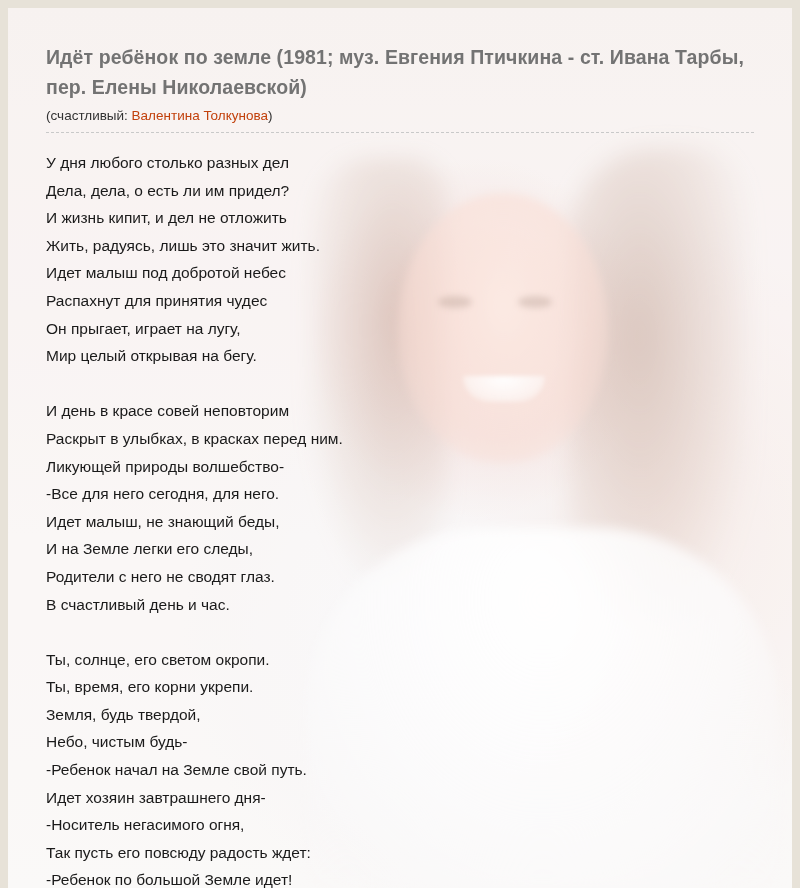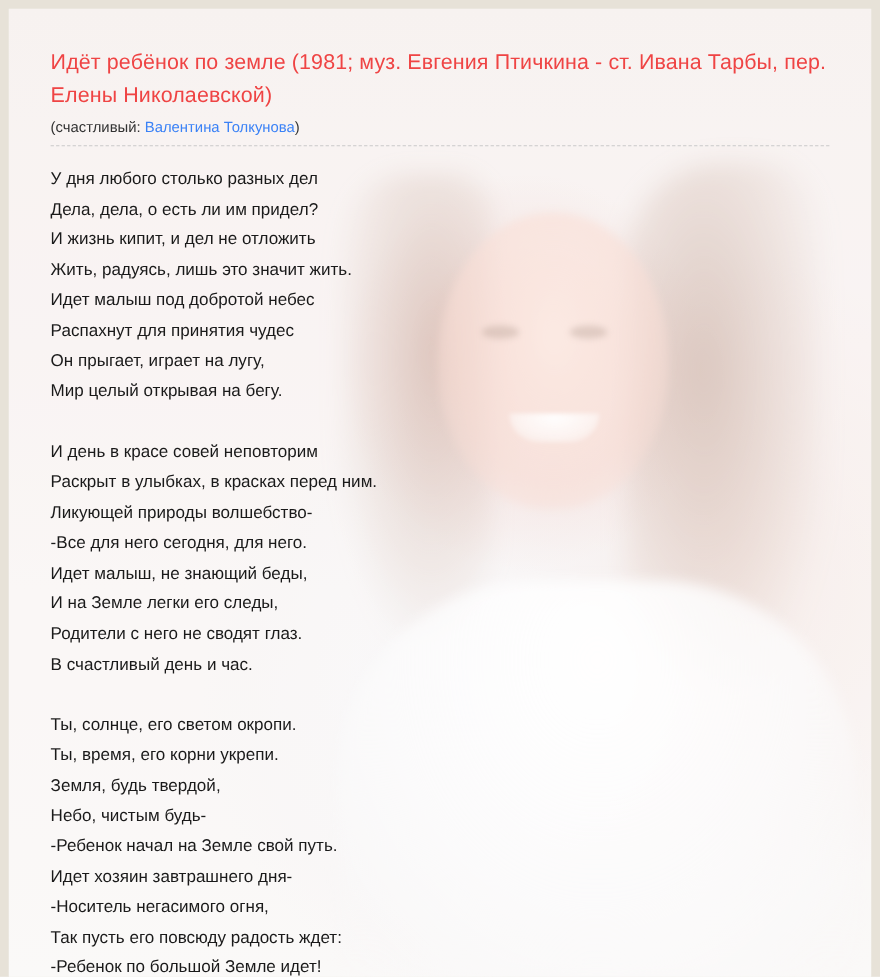--- a/index.html
+++ b/index.html
@@ -103,37 +103,37 @@
     background: rgba(255,255,255,0.42);
   }
 
   .content {
     position: relative;
     z-index: 2;
     padding: 34px 38px 0 38px;
   }
 
   .song-title {
-    color: #ef4444;
+    color: #737373;
     font-size: 19.5px;
     line-height: 30px;
-    font-weight: normal;
+    font-weight: bold;
     margin: 0 0 6px 0;
     letter-spacing: 0.1px;
   }
 
   .performer-line {
     font-size: 13.5px;
     color: #333333;
     padding-bottom: 9px;
     border-bottom: 1px dashed #c9c9c9;
     margin-bottom: 16px;
   }
   .performer-link {
-    color: #3b82f6;
+    color: #c2410c;
     text-decoration: none;
   }
 
   .lyrics {
     font-size: 15.5px;
     line-height: 27.6px;
     color: #1a1a1a;
     white-space: pre-wrap;
     margin: 0;
     font-family: "Liberation Sans", sans-serif;

